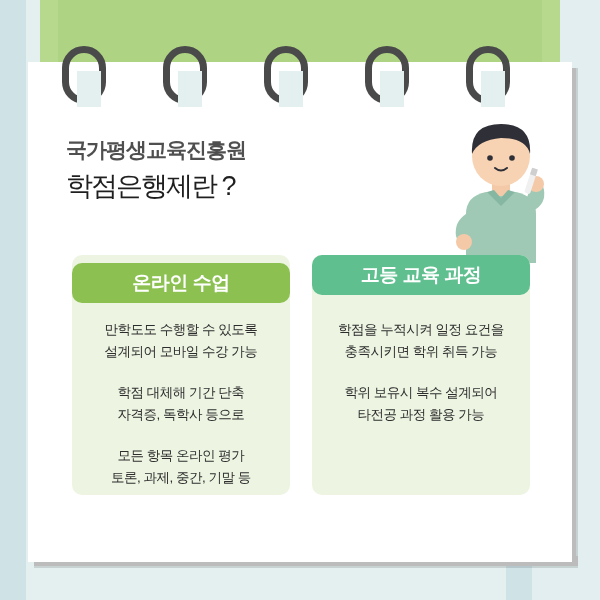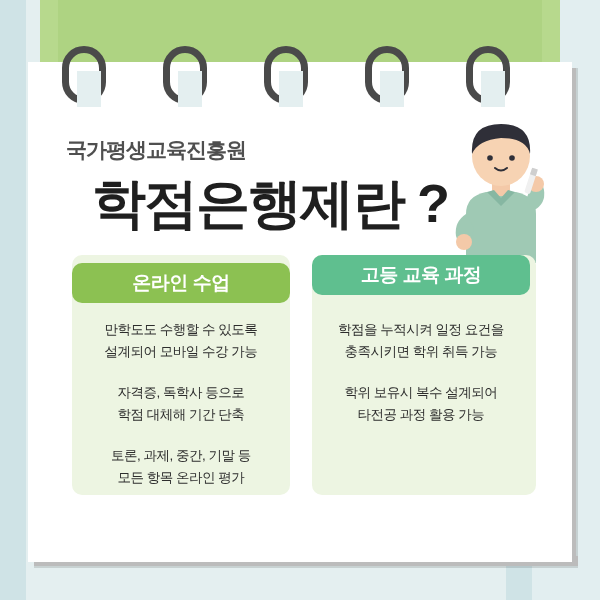--- a/index.html
+++ b/index.html
@@ -92,46 +92,45 @@
     position: absolute;
     left: 66px; top: 136px;
     font-size: 21px;
     font-weight: bold;
     color: #4f4f4f;
     letter-spacing: -1px;
   }
   .title {
     position: absolute;
     left: 66px; top: 168px;
-    font-size: 54px;
-    font-weight: bold;
+    font-size: 27px;
+    font-weight: normal;
     color: #1f1f1f;
     letter-spacing: -2px;
     white-space: nowrap;
-    margin-left: 26px;
   }
 
   
   .character {
     position: absolute;
     left: 440px; top: 118px;
     width: 120px; height: 145px;
   }
 
   
   .card {
     position: absolute;
     top: 255px;
     width: 218px;
     height: 240px;
     background: #edf5e2;
     border-radius: 10px;
   }
   .card.left { left: 72px; }
-  .card.right { left: 312px; padding-left: 6px; }
+  .card.right { left: 312px; }
   .card-head {
     position: absolute;
     left: 0; top: 0;
     width: 218px; height: 40px;
     border-radius: 10px;
     display: flex;
     align-items: center;
     justify-content: center;
     font-size: 19px;
     font-weight: bold;
@@ -210,26 +209,26 @@
   </svg>
 
   <div class="card left">
     <div class="card-head">온라인 수업</div>
     <div class="card-body">
       <p class="para">
         <span class="ln">만학도도 수행할 수 있도록</span>
         <span class="ln">설계되어 모바일 수강 가능</span>
       </p>
       <p class="para">
+        <span class="ln">학점 대체해 기간 단축</span>
         <span class="ln">자격증, 독학사 등으로</span>
-        <span class="ln">학점 대체해 기간 단축</span>
       </p>
       <p class="para last">
+        <span class="ln">모든 항목 온라인 평가</span>
         <span class="ln">토론, 과제, 중간, 기말 등</span>
-        <span class="ln">모든 항목 온라인 평가</span>
       </p>
     </div>
   </div>
 
   <div class="card right">
     <div class="card-head">고등 교육 과정</div>
     <div class="card-body">
       <p class="para">
         <span class="ln">학점을 누적시켜 일정 요건을</span>
         <span class="ln">충족시키면 학위 취득 가능</span>

